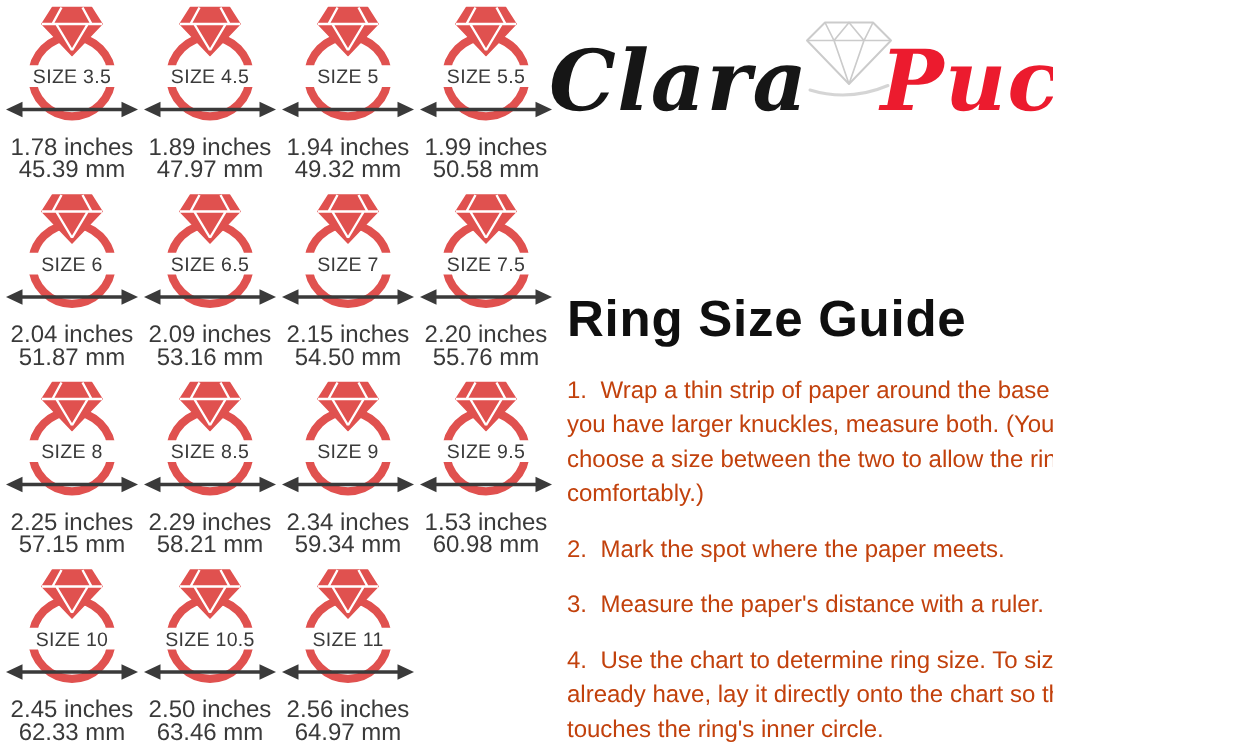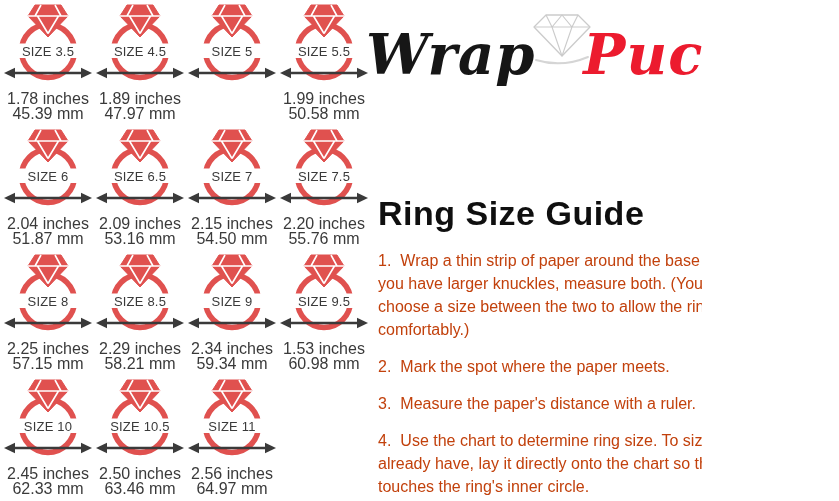--- a/index.html
+++ b/index.html
@@ -113,20 +113,24 @@
 
         <rect class="label-bg" x="15" y="40.5" width="62" height="14.5"></rect>
         <text class="size-label" x="46" y="52.5" text-anchor="middle">SIZE 5</text>
 
         <g>
           <line class="arrow-line" x1="9" y1="70" x2="83" y2="70"></line>
           <polygon class="arrow-head" points="2,70 13,64.8 13,75.2"></polygon>
           <polygon class="arrow-head" points="90,70 79,64.8 79,75.2"></polygon>
         </g>
       </svg>
+      <div class="meas">
+        <div>1.94 inches</div>
+        <div>49.32 mm</div>
+      </div>
     </div>
 
     <div class="ring-cell">
       <svg class="ring-svg" width="92" height="78" viewBox="0 0 92 78" xmlns="http://www.w3.org/2000/svg">
 
         <circle class="band" cx="46" cy="48" r="26.5"></circle>
 
         <g>
           <polygon class="gem" points="33,2 59,2 66,13 46,34 26,13"></polygon>
           <path class="facets" d="M26,13 L66,13 M39,2 L33,13 M53,2 L59,13 M35.5,13 L46,30.5 M56.5,13 L46,30.5"></path>
@@ -417,21 +421,21 @@
         </g>
       </svg>
       <div class="meas">
         <div>2.56 inches</div>
         <div>64.97 mm</div>
       </div>
     </div>
   </div>
 
   <div class="logo">
-    <span class="logo-text brand-first">Wrap</span>
+    <span class="logo-text brand-first">Clara</span>
     <svg class="logo-gem-svg" width="66" height="58" viewBox="0 0 66 58" xmlns="http://www.w3.org/2000/svg">
       <polygon class="outline" points="17,3 49,3 61,15 33,44 5,15"></polygon>
       <path class="gline" d="M5,15 L61,15 M17,3 L23,15 L33,3 L43,15 L49,3 M23,15 L33,44 M43,15 L33,44"></path>
       <path class="swoosh" d="M7,48 Q33,56 59,45"></path>
     </svg>
     <span class="logo-text brand-second">Pucci</span>
   </div>
 
   <h1 class="guide-title">Ring Size Guide</h1>
 

